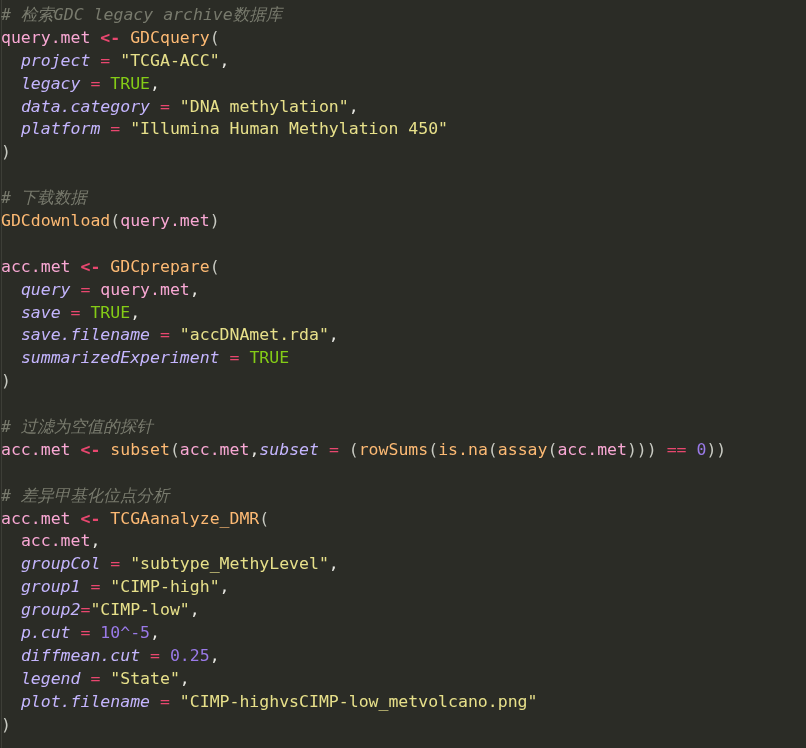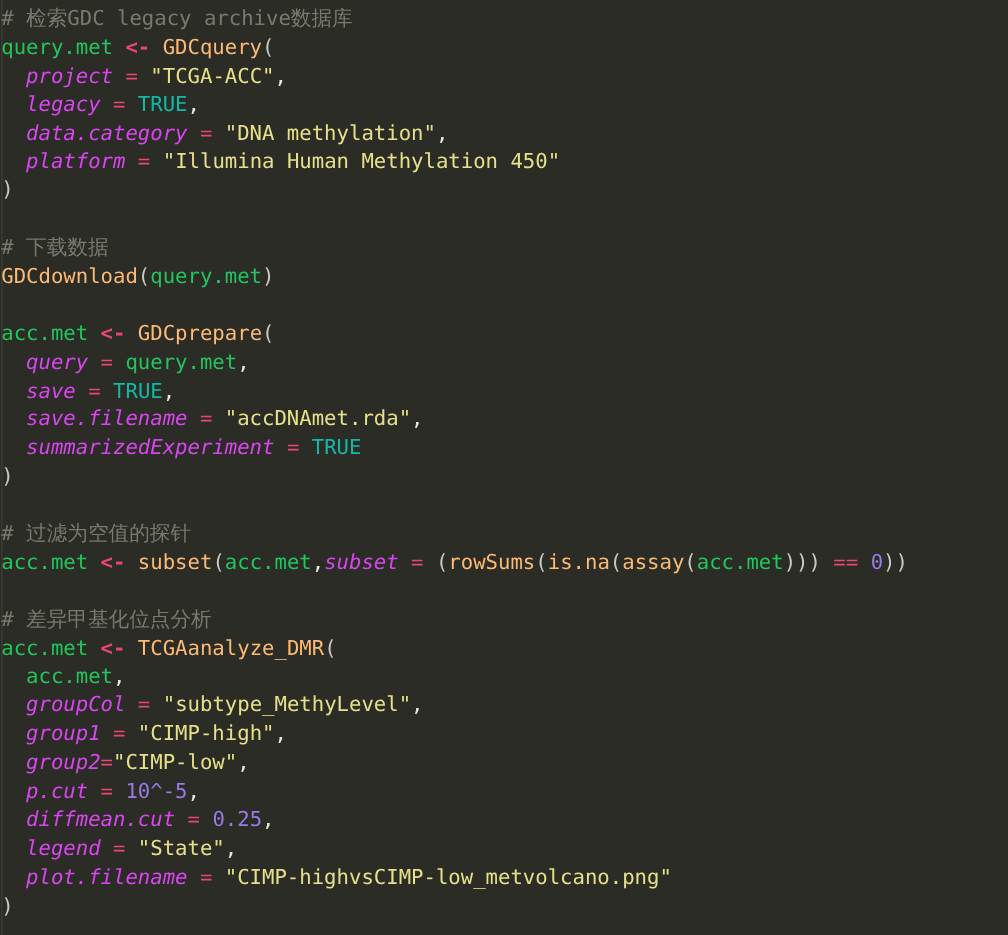--- a/index.html
+++ b/index.html
@@ -46,29 +46,29 @@
   }
 
   .line {
     height: 22.9px;
     white-space: pre;
     padding-left: 1px;
   }
   .line.blank { height: 22.9px; }
 
   
-  .cmt   { color: #787a6d; }
-  .id    { color: #22c55e; }
+  .cmt   { color: #787a6d; font-style: italic; }
+  .id    { color: #f9a8d4; }
   .fn    { color: #fdba74; }
   .arrow { color: #e8476f; font-weight: bold; }
   .op    { color: #e8476f; }
-  .param { color: #d946ef; font-style: italic; }
+  .param { color: #c4b5fd; font-style: italic; }
   .str   { color: #e7e08a; }
   .num   { color: #9a7ae8; }
-  .kw    { color: #14b8a6; text-align: right; }
+  .kw    { color: #84cc16; text-align: right; }
   .punc  { color: #e8e8e3; }
   .paren { color: #c8cac2; }
 </style>
 </head>
 <body>
 
 <div id="editor">
   <div class="indent-guide g0"></div>
   <div class="code" id="code-area"><div class="line"><span class="cmt"># 检索GDC legacy archive数据库</span></div><div class="line"><span class="id">query.met</span><span class="punc"> </span><span class="arrow">&lt;-</span><span class="punc"> </span><span class="fn">GDCquery</span><span class="paren">(</span></div><div class="line"><span class="punc">  </span><span class="param">project</span><span class="punc"> </span><span class="op">=</span><span class="punc"> </span><span class="str">"TCGA-ACC"</span><span class="punc">,</span></div><div class="line"><span class="punc">  </span><span class="param">legacy</span><span class="punc"> </span><span class="op">=</span><span class="punc"> </span><span class="kw">TRUE</span><span class="punc">,</span></div><div class="line"><span class="punc">  </span><span class="param">data.category</span><span class="punc"> </span><span class="op">=</span><span class="punc"> </span><span class="str">"DNA methylation"</span><span class="punc">,</span></div><div class="line"><span class="punc">  </span><span class="param">platform</span><span class="punc"> </span><span class="op">=</span><span class="punc"> </span><span class="str">"Illumina Human Methylation 450"</span></div><div class="line"><span class="paren">)</span></div><div class="line blank">&nbsp;</div><div class="line"><span class="cmt"># 下载数据</span></div><div class="line"><span class="fn">GDCdownload</span><span class="paren">(</span><span class="id">query.met</span><span class="paren">)</span></div><div class="line blank">&nbsp;</div><div class="line"><span class="id">acc.met</span><span class="punc"> </span><span class="arrow">&lt;-</span><span class="punc"> </span><span class="fn">GDCprepare</span><span class="paren">(</span></div><div class="line"><span class="punc">  </span><span class="param">query</span><span class="punc"> </span><span class="op">=</span><span class="punc"> </span><span class="id">query.met</span><span class="punc">,</span></div><div class="line"><span class="punc">  </span><span class="param">save</span><span class="punc"> </span><span class="op">=</span><span class="punc"> </span><span class="kw">TRUE</span><span class="punc">,</span></div><div class="line"><span class="punc">  </span><span class="param">save.filename</span><span class="punc"> </span><span class="op">=</span><span class="punc"> </span><span class="str">"accDNAmet.rda"</span><span class="punc">,</span></div><div class="line"><span class="punc">  </span><span class="param">summarizedExperiment</span><span class="punc"> </span><span class="op">=</span><span class="punc"> </span><span class="kw">TRUE</span></div><div class="line"><span class="paren">)</span></div><div class="line blank">&nbsp;</div><div class="line"><span class="cmt"># 过滤为空值的探针</span></div><div class="line"><span class="id">acc.met</span><span class="punc"> </span><span class="arrow">&lt;-</span><span class="punc"> </span><span class="fn">subset</span><span class="paren">(</span><span class="id">acc.met</span><span class="punc">,</span><span class="param">subset</span><span class="punc"> </span><span class="op">=</span><span class="punc"> </span><span class="paren">(</span><span class="fn">rowSums</span><span class="paren">(</span><span class="fn">is.na</span><span class="paren">(</span><span class="fn">assay</span><span class="paren">(</span><span class="id">acc.met</span><span class="paren">)))</span><span class="punc"> </span><span class="op">==</span><span class="punc"> </span><span class="num">0</span><span class="paren">))</span></div><div class="line blank">&nbsp;</div><div class="line"><span class="cmt"># 差异甲基化位点分析</span></div><div class="line"><span class="id">acc.met</span><span class="punc"> </span><span class="arrow">&lt;-</span><span class="punc"> </span><span class="fn">TCGAanalyze_DMR</span><span class="paren">(</span></div><div class="line"><span class="punc">  </span><span class="id">acc.met</span><span class="punc">,</span></div><div class="line"><span class="punc">  </span><span class="param">groupCol</span><span class="punc"> </span><span class="op">=</span><span class="punc"> </span><span class="str">"subtype_MethyLevel"</span><span class="punc">,</span></div><div class="line"><span class="punc">  </span><span class="param">group1</span><span class="punc"> </span><span class="op">=</span><span class="punc"> </span><span class="str">"CIMP-high"</span><span class="punc">,</span></div><div class="line"><span class="punc">  </span><span class="param">group2</span><span class="op">=</span><span class="str">"CIMP-low"</span><span class="punc">,</span></div><div class="line"><span class="punc">  </span><span class="param">p.cut</span><span class="punc"> </span><span class="op">=</span><span class="punc"> </span><span class="num">10^-5</span><span class="punc">,</span></div><div class="line"><span class="punc">  </span><span class="param">diffmean.cut</span><span class="punc"> </span><span class="op">=</span><span class="punc"> </span><span class="num">0.25</span><span class="punc">,</span></div><div class="line"><span class="punc">  </span><span class="param">legend</span><span class="punc"> </span><span class="op">=</span><span class="punc"> </span><span class="str">"State"</span><span class="punc">,</span></div><div class="line"><span class="punc">  </span><span class="param">plot.filename</span><span class="punc"> </span><span class="op">=</span><span class="punc"> </span><span class="str">"CIMP-highvsCIMP-low_metvolcano.png"</span></div><div class="line"><span class="paren">)</span></div></div>
 </div>

